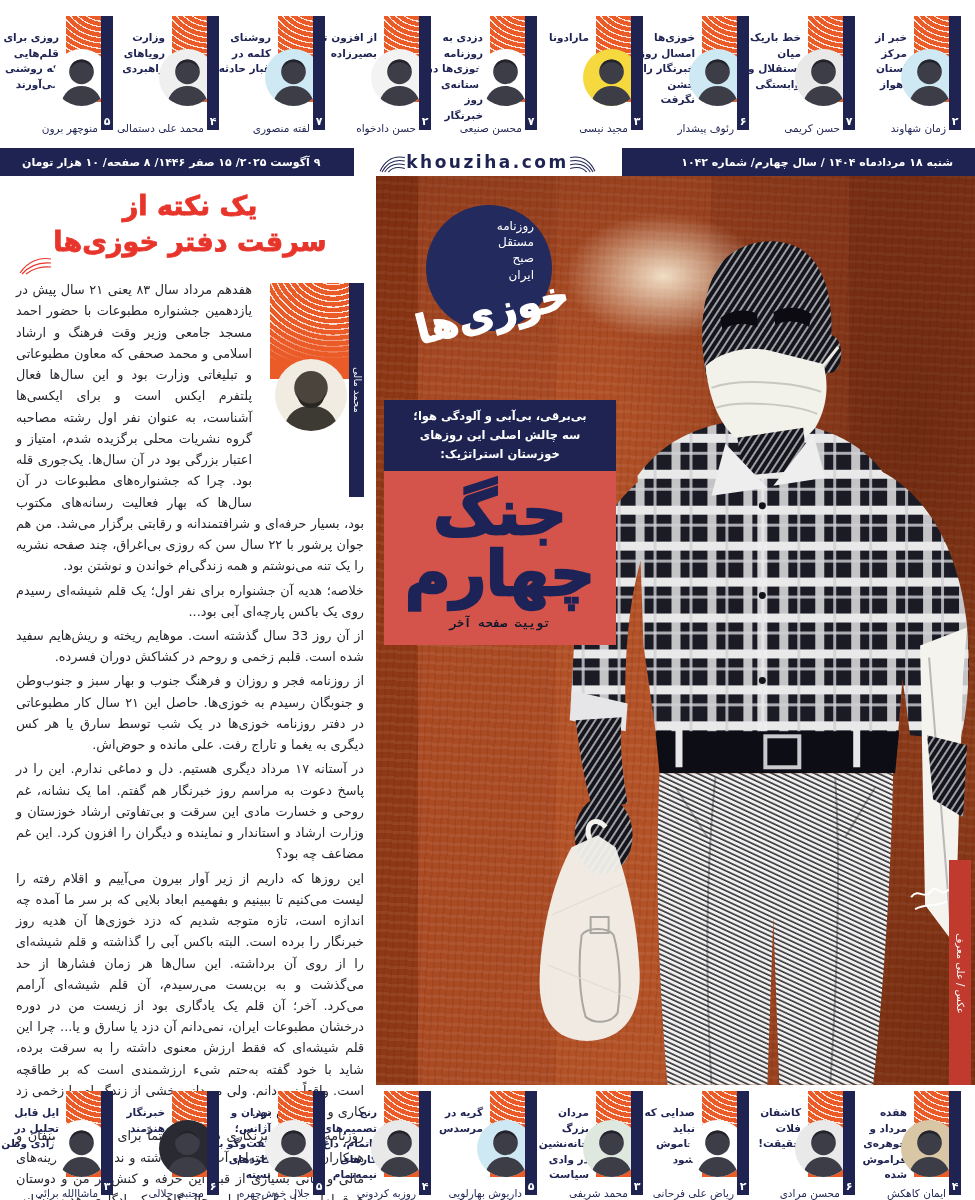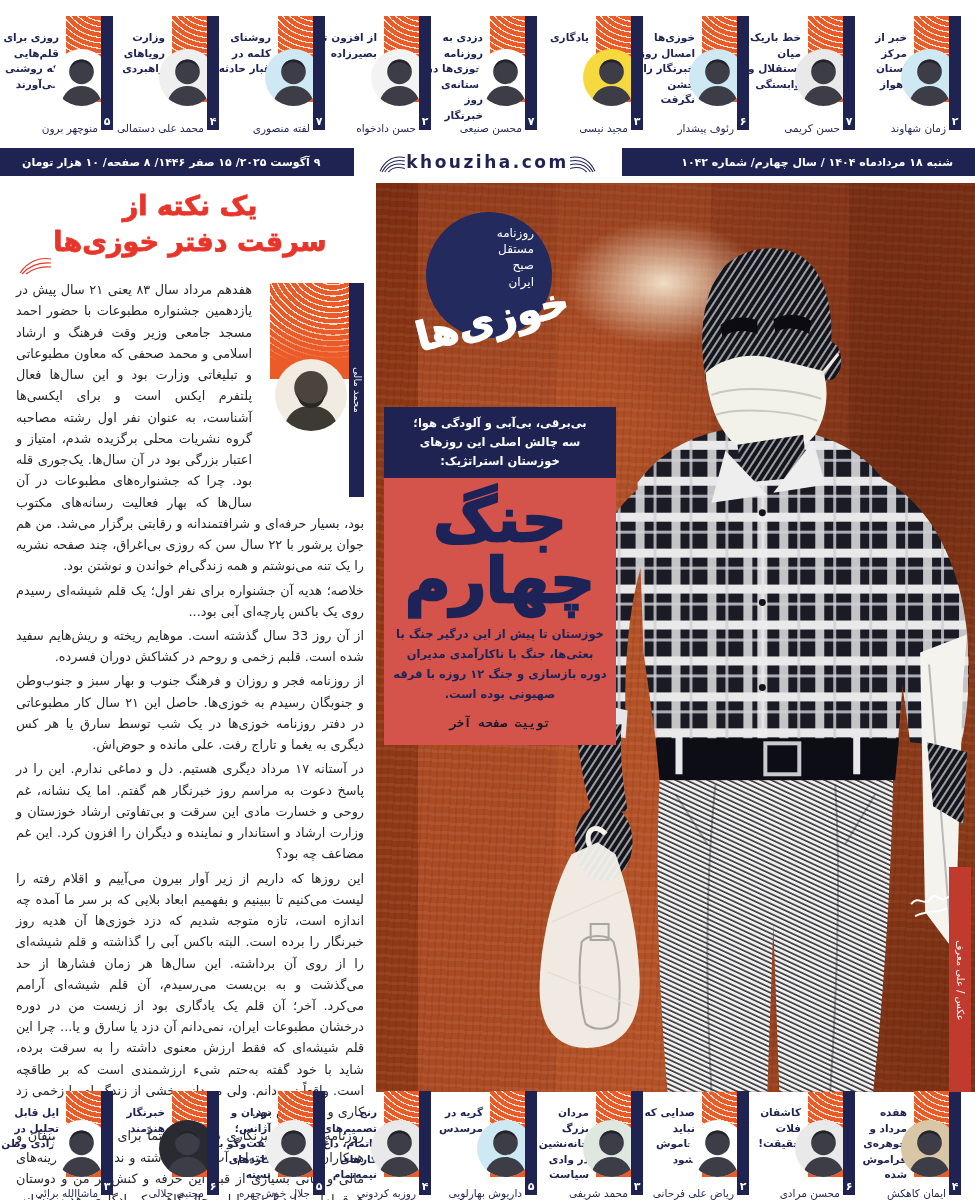--- a/index.html
+++ b/index.html
@@ -72,21 +72,21 @@
   
   .photo { position: absolute; top: 0; left: 376px; width: 599px; height: 909px;
     overflow: hidden;
     background:
       radial-gradient(150px 95px at 48% 11%, rgba(255,248,225,.85), rgba(255,248,225,0) 66%),
       radial-gradient(430px 540px at 90% 28%, rgba(58,12,0,.42), rgba(58,12,0,0) 72%),
       radial-gradient(420px 420px at 96% 92%, rgba(70,16,0,.38), rgba(70,16,0,0) 70%),
       linear-gradient(180deg, rgba(60,10,0,.22), rgba(60,10,0,0) 26%),
       repeating-linear-gradient(93deg, rgba(0,0,0,.06) 0 2px, rgba(0,0,0,0) 2px 7px),
       repeating-linear-gradient(3deg, rgba(255,226,205,.07) 0 3px, rgba(255,226,205,0) 3px 9px),
-      linear-gradient(90deg, #8f3815 0 7%, #aa4b24 7% 30%, #b35127 30% 56%, #a74923 56% 79%, #943f1b 79% 100%); margin-top: 7px; }
+      linear-gradient(90deg, #8f3815 0 7%, #aa4b24 7% 30%, #b35127 30% 56%, #a74923 56% 79%, #943f1b 79% 100%); }
   .man { position: absolute; inset: 0; width: 100%; height: 100%; z-index: 1; }
 
   .logo { position: absolute; top: 29px; left: 50px; width: 126px; height: 126px;
     border-radius: 50%; background: #232a5e; z-index: 4; }
   .logo-tagline { position: absolute; top: 13px; right: 18px; direction: rtl;
     text-align: right; color: #ffffff; font-size: 12px; line-height: 1.35; }
   .logo-brand { position: absolute; bottom: -4px; left: -12px; color: #ffffff;
     font-size: 40px; font-weight: 900; -webkit-text-stroke: 1.2px #ffffff;
     transform: rotate(-14deg); direction: rtl; white-space: nowrap; }
 
@@ -151,21 +151,21 @@
         <path d="M8 60c2-14 11-21 22-21s20 7 22 21z" fill="#3d3d48"></path>
         <path d="M30 11c-6 0-11 4-12 10 3-5 8-7 12-7s9 2 12 7c-1-6-6-10-12-10z" fill="#23232b"></path>
       </svg>
     </div>
     <div class="c-bar">
       <span class="c-num">۶</span>
     </div>
     <div class="c-name">رئوف پیشدار</div>
   </div>
     <div class="card">
-    <div class="c-headline">یادگاری</div>
+    <div class="c-headline">مارادونا</div>
     <div class="c-photo"></div>
     <div class="c-circle" style="background: rgb(245, 217, 62);">
       <svg class="c-face" viewBox="0 0 60 60">
         <circle cx="30" cy="24" r="13" fill="#3d3d48"></circle>
         <path d="M8 60c2-14 11-21 22-21s20 7 22 21z" fill="#3d3d48"></path>
         <path d="M30 11c-6 0-11 4-12 10 3-5 8-7 12-7s9 2 12 7c-1-6-6-10-12-10z" fill="#23232b"></path>
       </svg>
     </div>
     <div class="c-bar">
       <span class="c-num">۳</span>
@@ -396,21 +396,20 @@
     </div>
 
     <div class="feature">
       <div class="f-kicker">
         <div>بی‌برقی، بی‌آبی و آلودگی هوا؛</div>
         <div>سه چالش اصلی این روزهای خوزستان استراتژیک:</div>
       </div>
       <div class="f-bodybox">
         <div class="f-title-line">جنگ</div>
         <div class="f-title-line">چهارم</div>
-        <div class="f-text">خوزستان تا پیش از این درگیر جنگ با بعثی‌ها، جنگ با ناکارآمدی مدیران دوره بازسازی و جنگ ۱۲ روزه با فرقه صهیونی بوده است.</div>
         <div class="f-footer">توییت صفحه آخر</div>
       </div>
     </div>
 
     <div class="credit">
       <span>عکس / علی معرف</span>
     </div>
   </div>
 </div>
 

